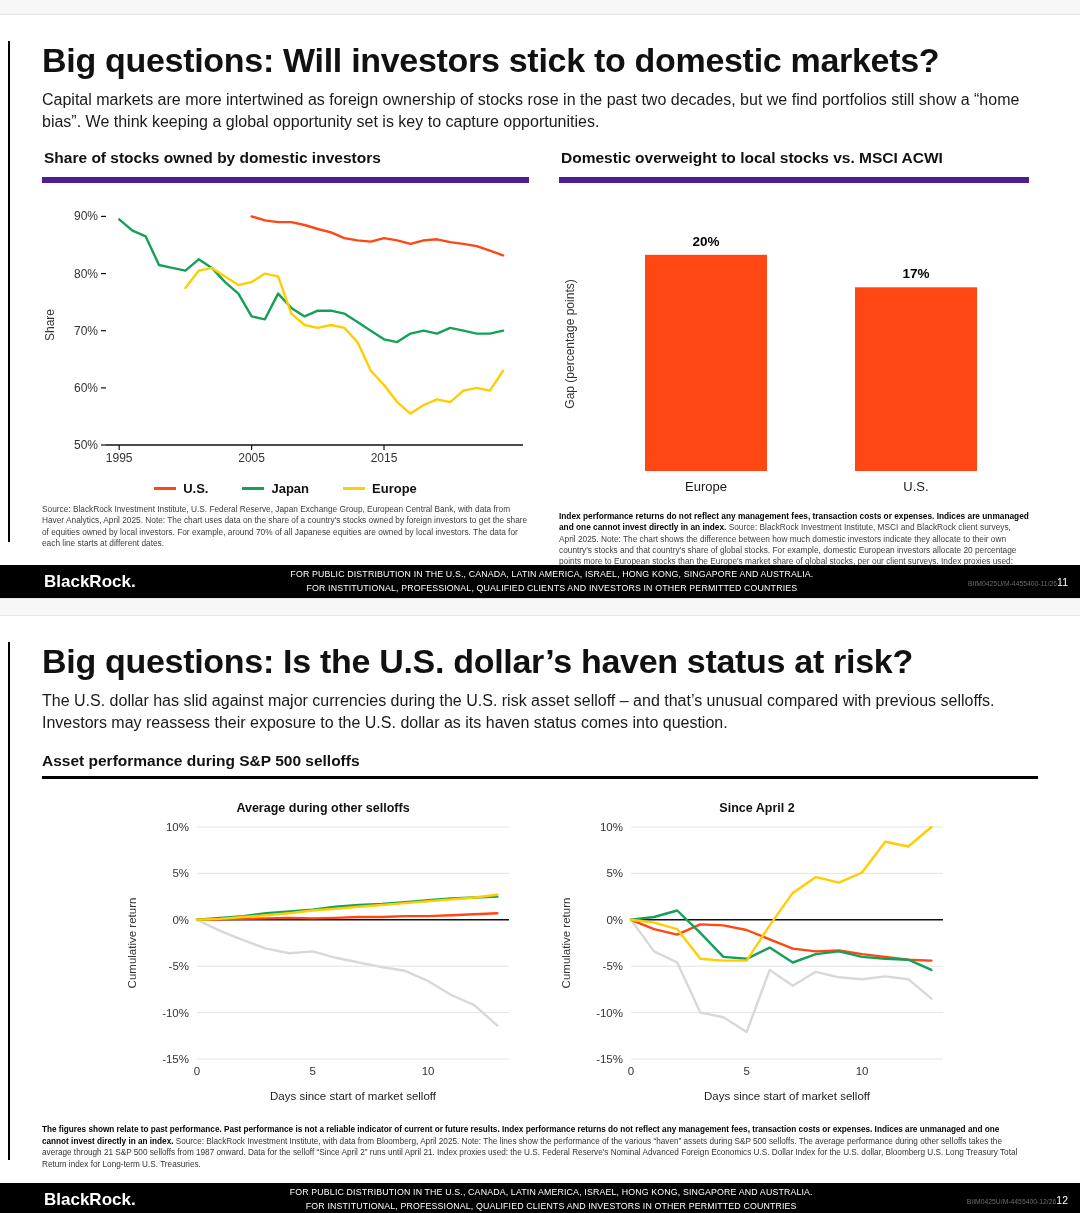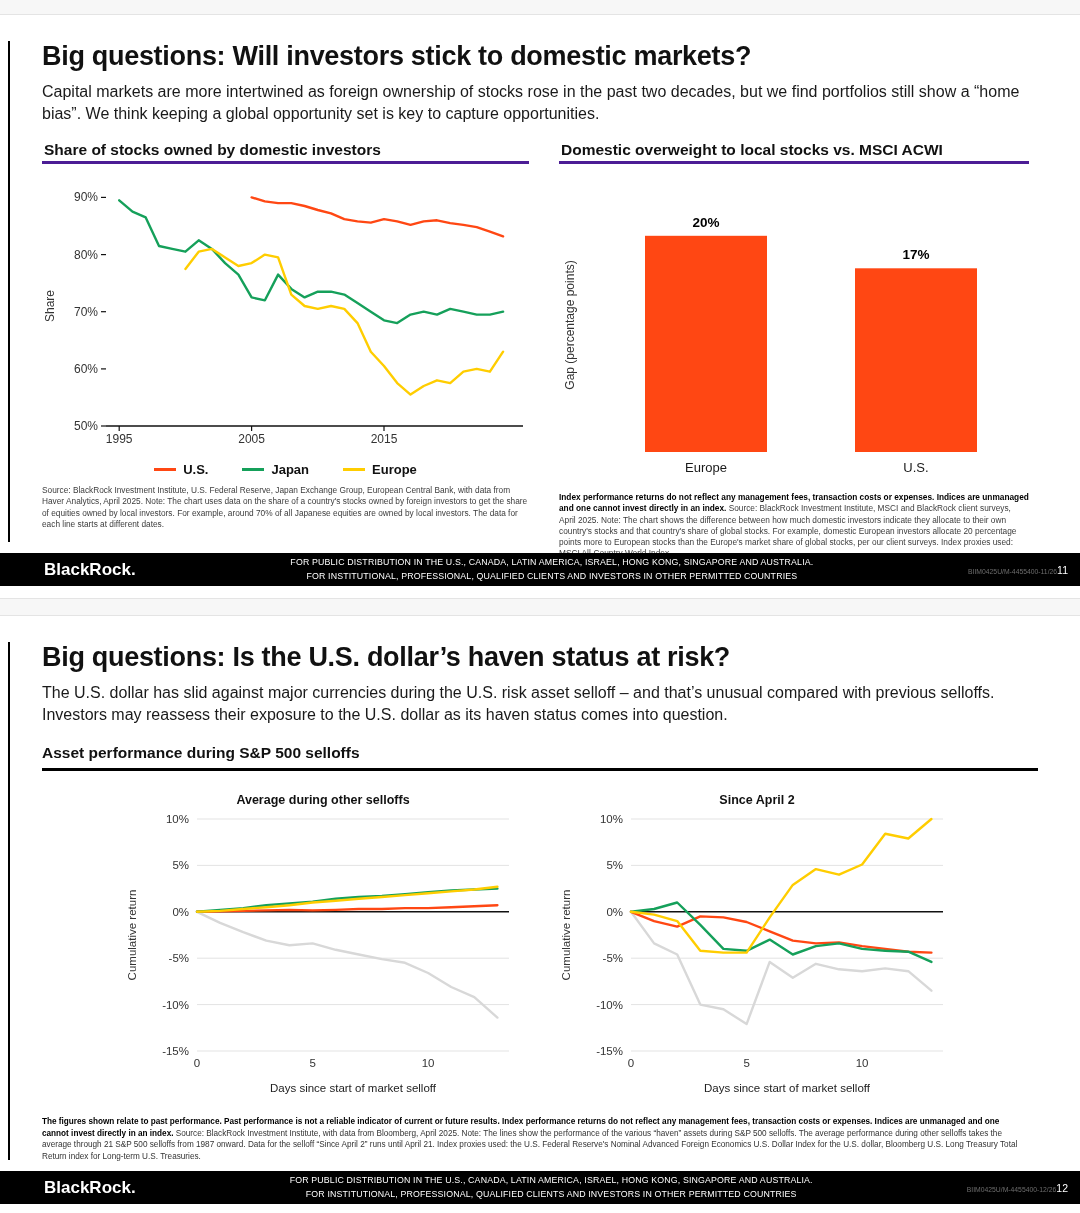--- a/index.html
+++ b/index.html
@@ -2,34 +2,34 @@
 <html><head>
 <meta charset="utf-8">
 <style>
   html,body{margin:0;padding:0;}
   body{width:1080px;height:1213px;background:#f7f7f7;font-family:"Liberation Sans","DejaVu Sans",sans-serif;color:#111;overflow:hidden;}
   .page{position:relative;width:1080px;background:#fff;border-top:1px solid #e4e4e4;border-bottom:1px solid #e4e4e4;}
   .page-1{height:583px;margin-top:14px;}
   .page-2{height:600px;margin-top:16px;}
   .edge{position:absolute;left:8px;top:26px;bottom:56px;width:2px;background:#000;}
   .content{padding:26px 42px 0 42px;}
-  h1{font-size:27px;font-weight:800;letter-spacing:-0.3px;margin:0 0 9px 0;}
+  h1{font-size:34px;font-weight:800;letter-spacing:-0.3px;margin:0 0 9px 0;}
   .subtitle{font-size:16px;line-height:1.38;color:#1a1a1a;max-width:985px;margin:0;}
   .charts-row{display:flex;gap:30px;margin-top:16px;}
   .panel-left{width:487px;}
   .panel-right{width:470px;}
-  .panel-header{font-size:15.5px;font-weight:800;padding:0 0 2px 2px;border-bottom:3px solid #4c1d95;}
+  .panel-header{font-size:15.5px;font-weight:800;padding:0 0 10px 2px;border-bottom:6px solid #4c1d95;}
   .panel svg{display:block;margin-top:8px;}
   .legend{display:flex;justify-content:center;gap:34px;align-items:center;margin-top:2px;}
   .legend-item{display:flex;align-items:center;gap:7px;}
   .swatch{width:22px;height:3.5px;display:inline-block;}
   .legend-label{font-size:13px;font-weight:bold;}
   .source{font-size:8.3px;line-height:1.35;color:#3c3c3c;margin:8px 0 0 0;}
   .b{font-weight:bold;color:#000;}
-  .footer{position:absolute;left:0;right:0;bottom:12px;height:33px;background:#000;display:flex;align-items:center;padding:0 12px 0 44px;}
+  .footer{position:absolute;left:0;right:0;bottom:0;height:33px;background:#000;display:flex;align-items:center;padding:0 12px 0 44px;}
   .logo{color:#fff;font-weight:bold;font-size:17px;}
   .footer-center{flex:1;text-align:center;color:#fff;font-size:8.8px;font-weight:normal;line-height:1.55;letter-spacing:0.15px;}
   .footer-right{display:flex;align-items:baseline;gap:0;}
   .doccode{color:#6d6d6d;font-size:6.8px;}
   .pagenum{color:#fff;font-size:10.5px;}
   svg text{font-family:"Liberation Sans","DejaVu Sans",sans-serif;}
   .section-header{font-size:15.5px;font-weight:800;padding-bottom:6px;border-bottom:3px solid #000;margin-top:18px;}
   .charts-row2{display:flex;justify-content:center;gap:34px;margin-top:22px;}
   .chart-block{width:400px;}
   .chart-title{text-align:center;font-size:12.5px;font-weight:bold;margin-bottom:2px;}

